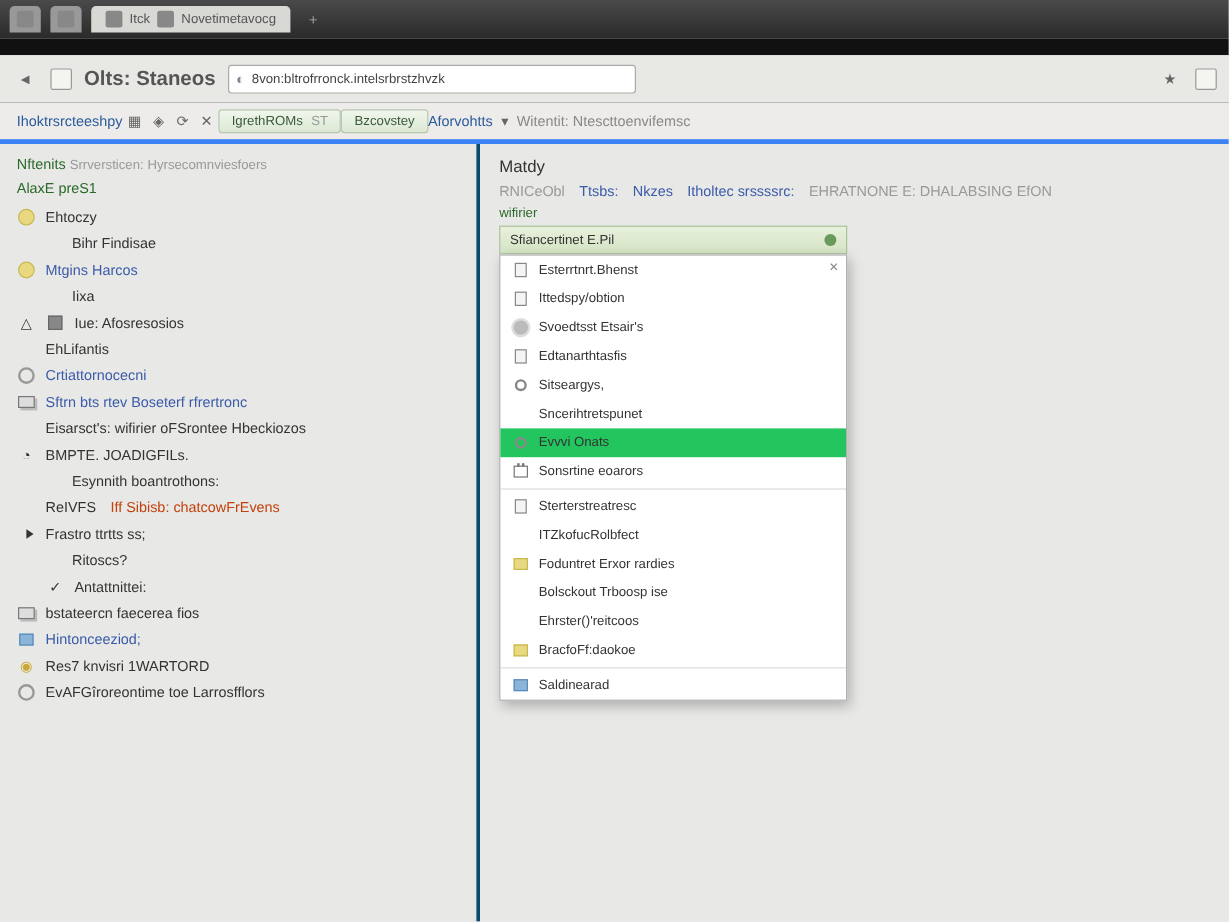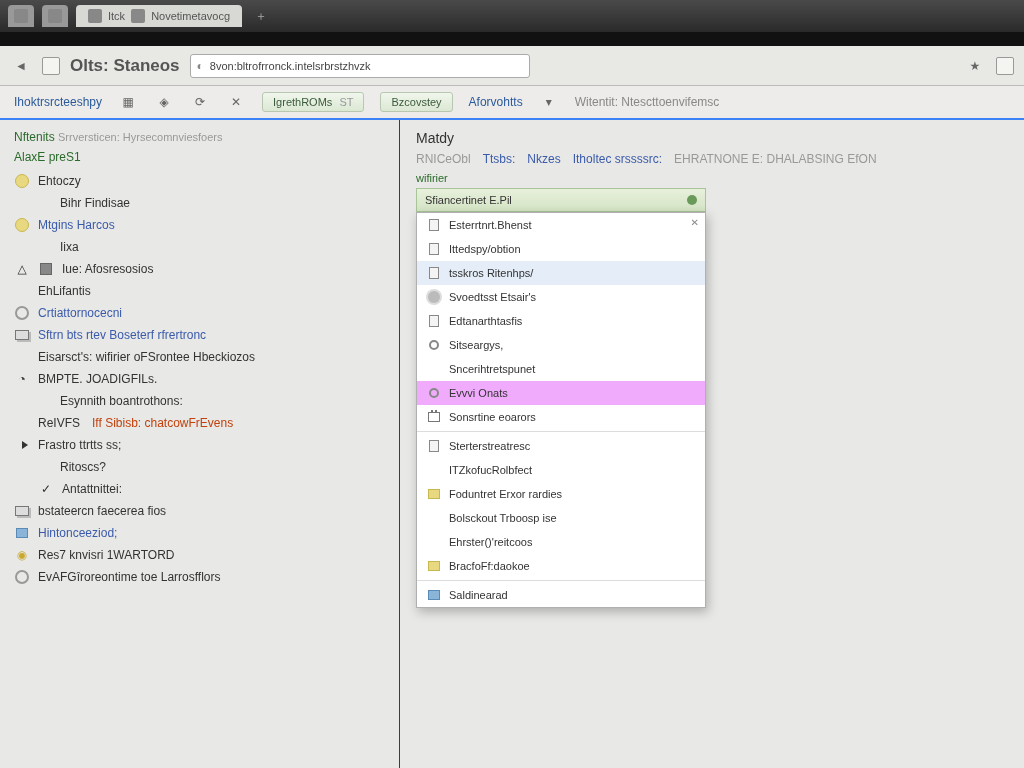--- a/index.html
+++ b/index.html
@@ -57,25 +57,24 @@
   display:flex;
   align-items:center;
   padding: 0 6px;
   gap:6px;
 }
 .addr-bar input { border:none; outline:none; width:100%; font-size:11px; color:#444; }
 .icon-box { width:18px; height:18px; border:1px solid #999; background:#f4f4f0; border-radius:2px; display:inline-block; }
 .subtoolbar {
   height: 34px;
   background: #edecea;
-  border-bottom: 2px solid #3b82f6;
+  border-bottom: 4px solid #3b82f6;
   display:flex;
   align-items:center;
   padding: 0 14px;
-  gap: 16px;
 }
 .sub-link { color:#2a5a9a; font-size:12px; cursor:pointer; }
 .sub-btn {
   padding: 3px 10px;
   border:1px solid #b8c8b0;
   background: linear-gradient(#f0f6ec,#dce8d4);
   border-radius:3px;
   font-size:11px;
   color:#3a5a3a;
   cursor:pointer;
@@ -85,21 +84,21 @@
   display:flex; align-items:center; justify-content:center;
   color:#666;
 }
 .content {
   display:flex;
   height: calc(768px - 32px - 14px - 40px - 34px);
 }
 .sidebar {
   width: 400px;
   padding: 10px 14px;
-  border-right: 1px solid #0c4a6e;
+  border-right: 3px solid #0c4a6e;
   overflow:hidden;
 }
 .panel-header {
   font-size:12px;
   color:#2a6a2a;
   margin-bottom: 4px;
 }
 .panel-header span.gray { color:#999; font-size:11px; }
 .section-head {
   color:#2a6a2a;
@@ -172,21 +171,21 @@
   color:#888; font-size:10px; cursor:pointer;
 }
 .dd-item {
   display:flex; align-items:center; gap:8px;
   padding: 5px 10px;
   font-size:11px;
   color:#333;
   cursor:pointer;
 }
 .dd-item.sel { background:#e4edf8; }
-.dd-item.hl  { background:#f0abfc; }
+.dd-item.hl  { background:#22c55e; }
 .dd-sep { height:1px; background:#ddd; margin:2px 0;}
 .dd-icon { width:14px;height:14px;display:inline-flex;align-items:center;justify-content:center;}
 .doc-i{width:10px;height:12px;border:1px solid #888;background:#f4f4f4;}
 .fold-i{width:12px;height:10px;background:#e8d880;border:1px solid #c8b850;}
 .gear-i{width:12px;height:12px;border-radius:50%;background:#bbb;box-shadow:0 0 0 2px #ddd;}
 .ring-i{width:10px;height:10px;border-radius:50%;border:2px solid #888;}
 .cal-i{width:12px;height:10px;border:1px solid #777;background:#fff;position:relative;}
 .cal-i::before{content:'';position:absolute;top:-3px;left:2px;width:2px;height:3px;background:#777;}
 .cal-i::after{content:'';position:absolute;top:-3px;right:2px;width:2px;height:3px;background:#777;}
 .blue-i{width:12px;height:10px;background:#8ab4d8;border:1px solid #5a8ab8;}
@@ -372,26 +371,20 @@
                 <span class="doc-i"></span>
               </span>
               <span>Esterrtnrt.Bhenst</span>
             </div>
             <div class="dd-item">
               <span class="dd-icon">
                 <span class="doc-i"></span>
               </span>
               <span>Ittedspy/obtion</span>
             </div>
-            <div class="dd-item sel">
-              <span class="dd-icon">
-                <span class="doc-i"></span>
-              </span>
-              <span>tsskros Ritenhps/</span>
-            </div>
             <div class="dd-item">
               <span class="dd-icon">
                 <span class="gear-i"></span>
               </span>
               <span>Svoedtsst Etsair's</span>
             </div>
             <div class="dd-item">
               <span class="dd-icon">
                 <span class="doc-i"></span>
               </span>

